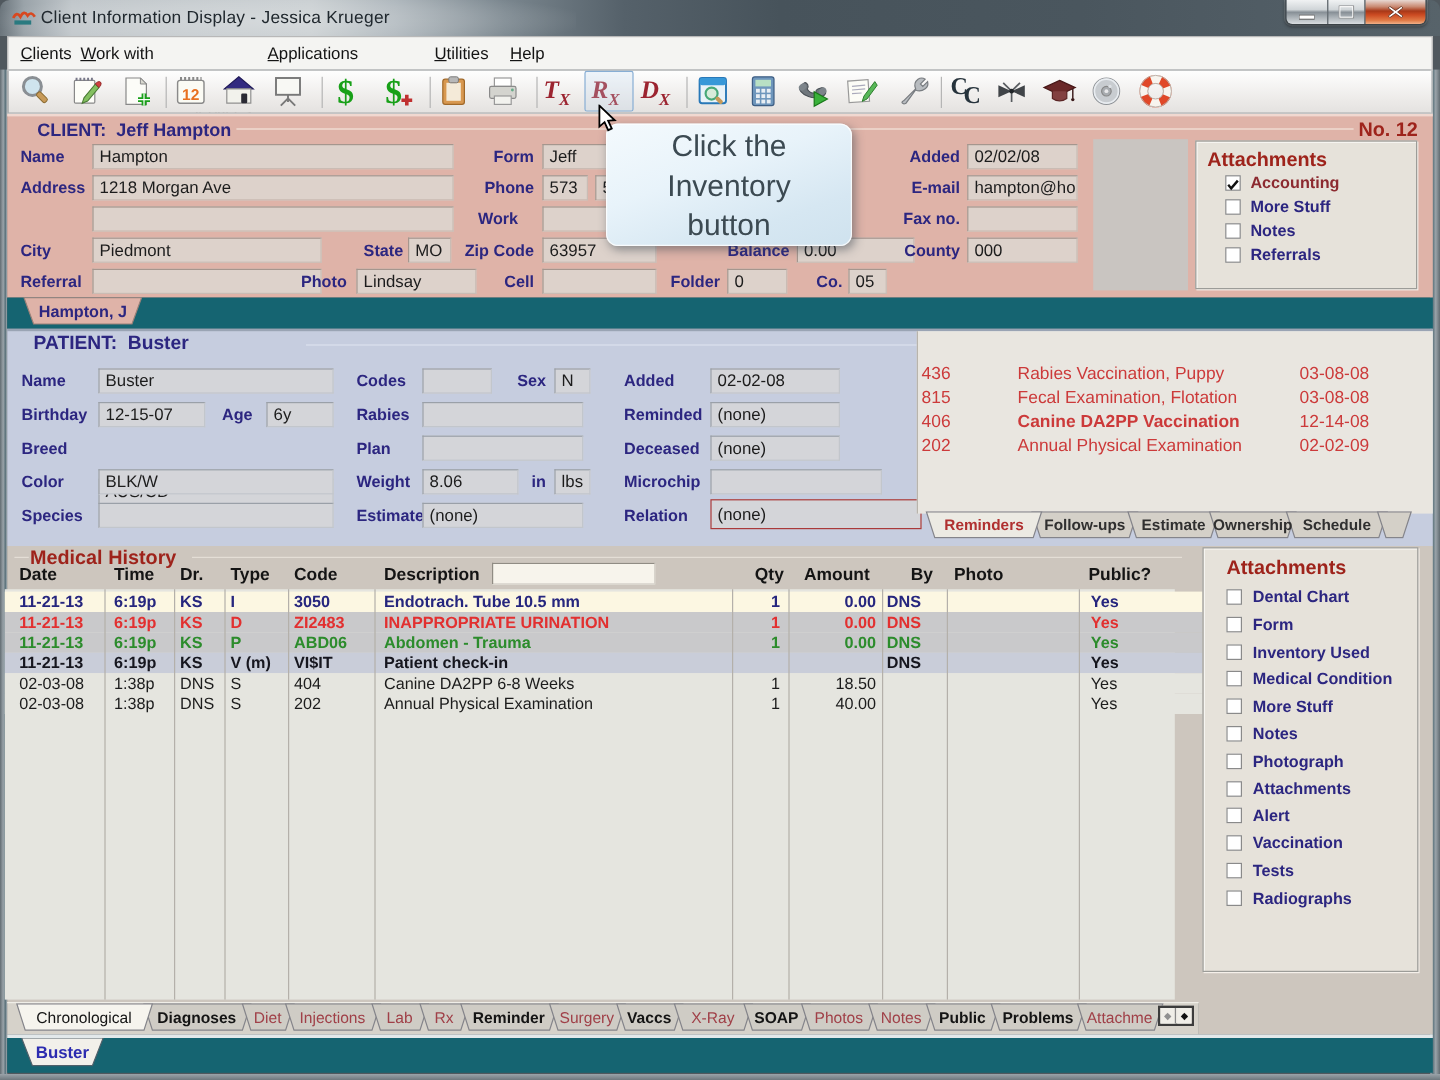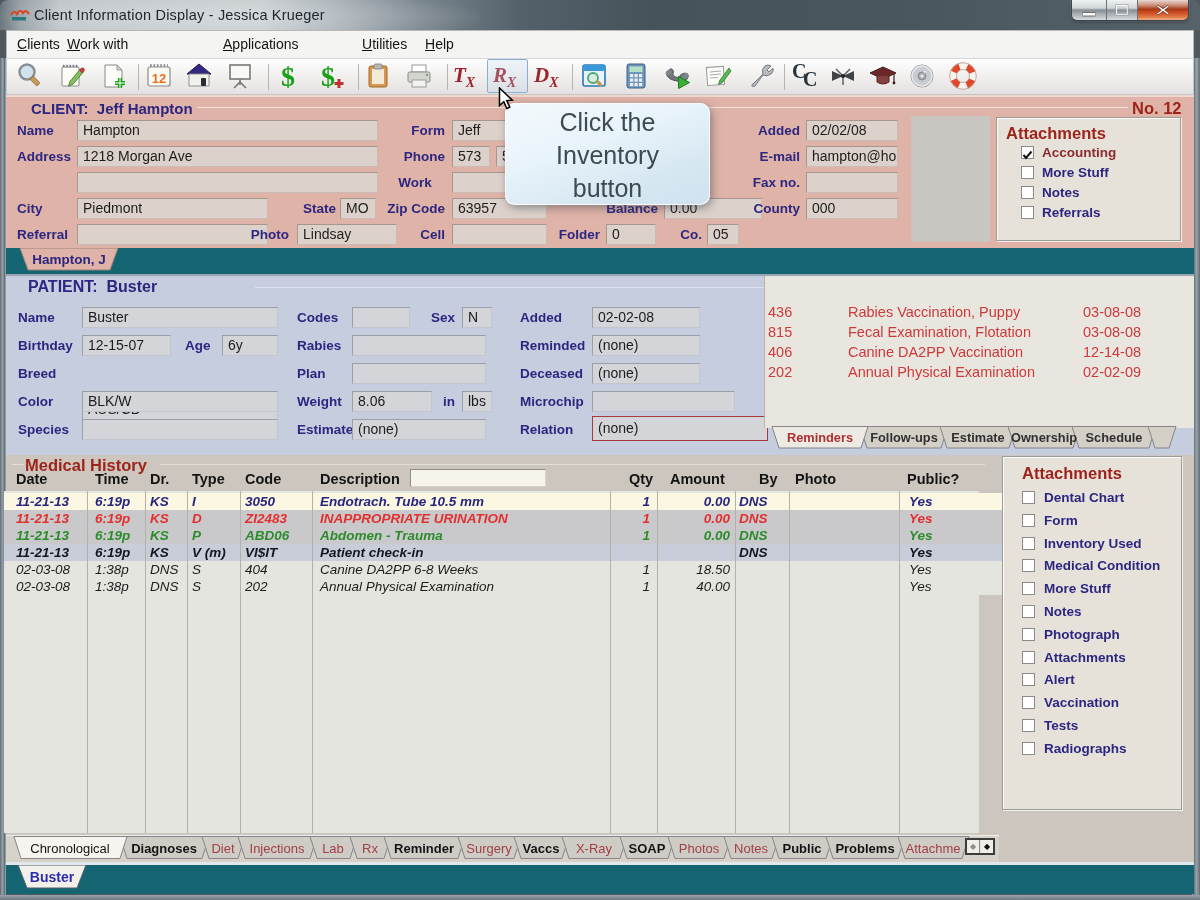--- a/index.html
+++ b/index.html
@@ -52,21 +52,21 @@
 .teal { background:#156471; }
 
 #patient { left:6px; top:274px; width:1188px; height:181px; background:#c6cddf; border-top:2px solid #9aa4b4; }
 .pfld { position:absolute; height:21px; background:#d4d5d9; border:1px solid #9aa0a8; border-bottom-color:#c2c6cc; border-right-color:#c2c6cc; font-size:14px; color:#1c1c1c; padding:1px 4px 0 5px; overflow:hidden; white-space:nowrap; }
 
 #rempanel { left:764px; top:276px; width:430px; height:152px; background:#e9e6e0; border-left:1px solid #b8b4ac; }
 .remrow { position:absolute; font-size:14.5px; color:#cc3a3a; white-space:nowrap; }
 
 #medical { left:6px; top:455px; width:1188px; height:380px; background:#cdc6be; }
 #medtable { position:absolute; left:4px; top:36px; width:975px; height:342px; background:#e5e5df; }
-.mrow { position:absolute; left:0; width:1131px; height:17px; font-size:13.5px; white-space:nowrap;font-style:italic; }
+.mrow { position:absolute; left:0; width:1131px; height:17px; font-size:13.5px; white-space:nowrap; }
 .mcell { position:absolute; top:1px; }
 .mhead { position:absolute; font-size:14.5px; font-weight:bold; color:#141414; }
 .vline { position:absolute; width:1px; background:#b4b0aa; }
 
 #tabsbar { left:6px; top:835px; width:993px; height:27px; background:#d6d2ca; border-top:1px solid #f0eee8; }
 #tealbot { left:6px; top:865px; width:1188px; height:29px; }
 #botborder { left:0; top:895px; width:1200px; height:5px; background:linear-gradient(#9aa3a9,#6e787e); }
 .sideborder { top:58px; width:6px; height:837px; background:linear-gradient(90deg,#626c72,#9aa3a9 45%,#5c737c 75%,#aab1b6); }
 
 #tooltip { left:505px; top:103px; width:205px; height:102px; border-radius:10px;
@@ -384,21 +384,21 @@
 
 <div class="abs" id="rempanel"></div>
 <div class="abs" style="left:764px; top:276px; width:430px; height:176px;">
   <span class="remrow" style="left:4px; top:28px;">436</span>
   <span class="remrow" style="left:84px; top:28px;">Rabies Vaccination, Puppy</span>
   <span class="remrow" style="left:319px; top:28px;">03-08-08</span>
   <span class="remrow" style="left:4px; top:48px;">815</span>
   <span class="remrow" style="left:84px; top:48px;">Fecal Examination, Flotation</span>
   <span class="remrow" style="left:319px; top:48px;">03-08-08</span>
   <span class="remrow" style="left:4px; top:68px;">406</span>
-  <span class="remrow" style="left:84px; top:68px;">Canine DA2PP Vaccination</span>
+  <span class="remrow" style="left:84px; top:68px;font-weight:bold;">Canine DA2PP Vaccination</span>
   <span class="remrow" style="left:319px; top:68px;">12-14-08</span>
   <span class="remrow" style="left:4px; top:88px;">202</span>
   <span class="remrow" style="left:84px; top:88px;">Annual Physical Examination</span>
   <span class="remrow" style="left:319px; top:88px;">02-02-09</span>
 </div>
 <svg class="abs" style="left:764px; top:426px;" width="430" height="23" viewBox="0 0 430 23">
   <g stroke="#84848a" stroke-width="1">
     <path d="M96 0.5 L184 0.5 L177 22 L103 22 Z" fill="#d4d0c8"></path>
     <path d="M176 0.5 L252 0.5 L245 22 L183 22 Z" fill="#d4d0c8"></path>
     <path d="M244 0.5 L316 0.5 L309 22 L251 22 Z" fill="#d4d0c8"></path>

